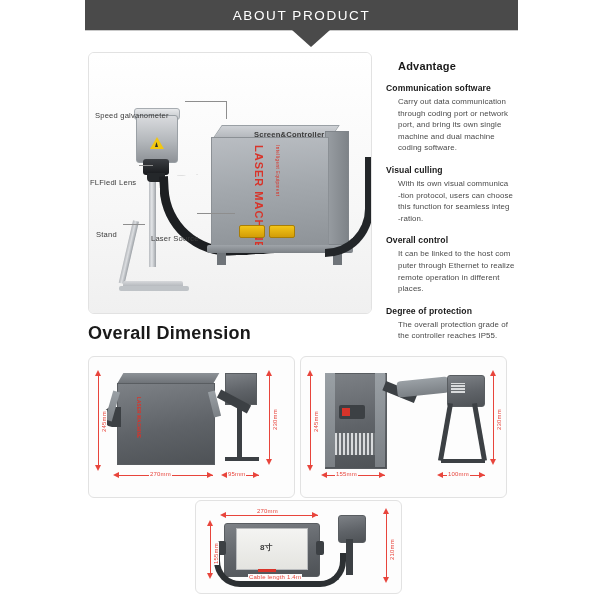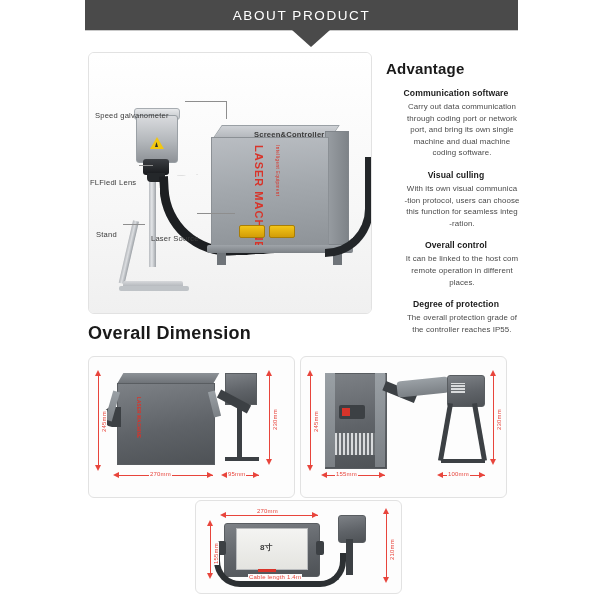--- a/index.html
+++ b/index.html
@@ -39,22 +39,22 @@
   .ctrl-sub{position:absolute;left:191px;top:92px;color:#d8342a;font-size:4.6px;letter-spacing:.4px;transform:rotate(90deg);transform-origin:left top;white-space:nowrap;}
   .ctrl-btn{position:absolute;top:172px;width:24px;height:11px;background:linear-gradient(180deg,#f3c518,#d39d07);border:1px solid #a87d06;border-radius:2px;}
   .ctrl-base{position:absolute;left:118px;top:192px;width:146px;height:8px;background:linear-gradient(180deg,#9fa4a9,#7b8085);border-radius:2px;}
   .ctrl-leg{position:absolute;top:200px;width:9px;height:12px;background:#6f7479;}
 
   .cable{position:absolute;left:72px;top:120px;width:120px;height:74px;border-bottom:9px solid #1d1f22;border-left:9px solid #1d1f22;border-radius:0 0 0 70px;transform:rotate(-3deg);}
   .cable2{position:absolute;left:236px;top:104px;width:40px;height:92px;border-bottom:8px solid #232629;border-right:8px solid #232629;border-radius:0 0 60px 0;}
 
   
   .txtcol{position:absolute;left:386px;top:60px;width:140px;}
-  .adv-h{font-size:15px;font-weight:700;color:#1a1a1a;margin:0 0 11px 0;letter-spacing:.2px;}
-  .sec{margin-bottom:11px;text-align:center;}
+  .adv-h{font-size:11px;font-weight:700;color:#1a1a1a;margin:0 0 11px 12px;letter-spacing:.2px;}
+  .sec{margin-bottom:11px;}
   .sec-h{font-size:8.6px;font-weight:700;color:#1a1a1a;margin-bottom:3px;letter-spacing:.1px;}
   .sec-l{font-size:7.9px;color:#4a4a4a;line-height:11.6px;letter-spacing:.1px;margin-left:12px;}
 
   
   .od-title{position:absolute;left:88px;top:323px;font-size:18px;font-weight:700;color:#1a1a1a;letter-spacing:.3px;}
 
   .dim-panel{position:absolute;border:1px solid #e2e2e2;border-radius:6px;background:#fdfdfd;}
   .dp1{left:88px;top:356px;width:205px;height:140px;}
   .dp2{left:300px;top:356px;width:205px;height:140px;}
   .dp3{left:195px;top:500px;width:205px;height:92px;}
@@ -151,20 +151,21 @@
     <div class="sec-h">Visual culling</div>
     <div class="sec-l">With its own visual communica</div>
     <div class="sec-l">-tion protocol, users can choose</div>
     <div class="sec-l">this function for seamless integ</div>
     <div class="sec-l">-ration.</div>
   </div>
 
   <div class="sec">
     <div class="sec-h">Overall control</div>
     <div class="sec-l">It can be linked to the host com</div>
+    <div class="sec-l">puter through Ethernet to realize</div>
     <div class="sec-l">remote operation in different places.</div>
   </div>
 
   <div class="sec">
     <div class="sec-h">Degree of protection</div>
     <div class="sec-l">The overall protection grade of</div>
     <div class="sec-l">the controller reaches IP55.</div>
   </div>
 </div>
 

